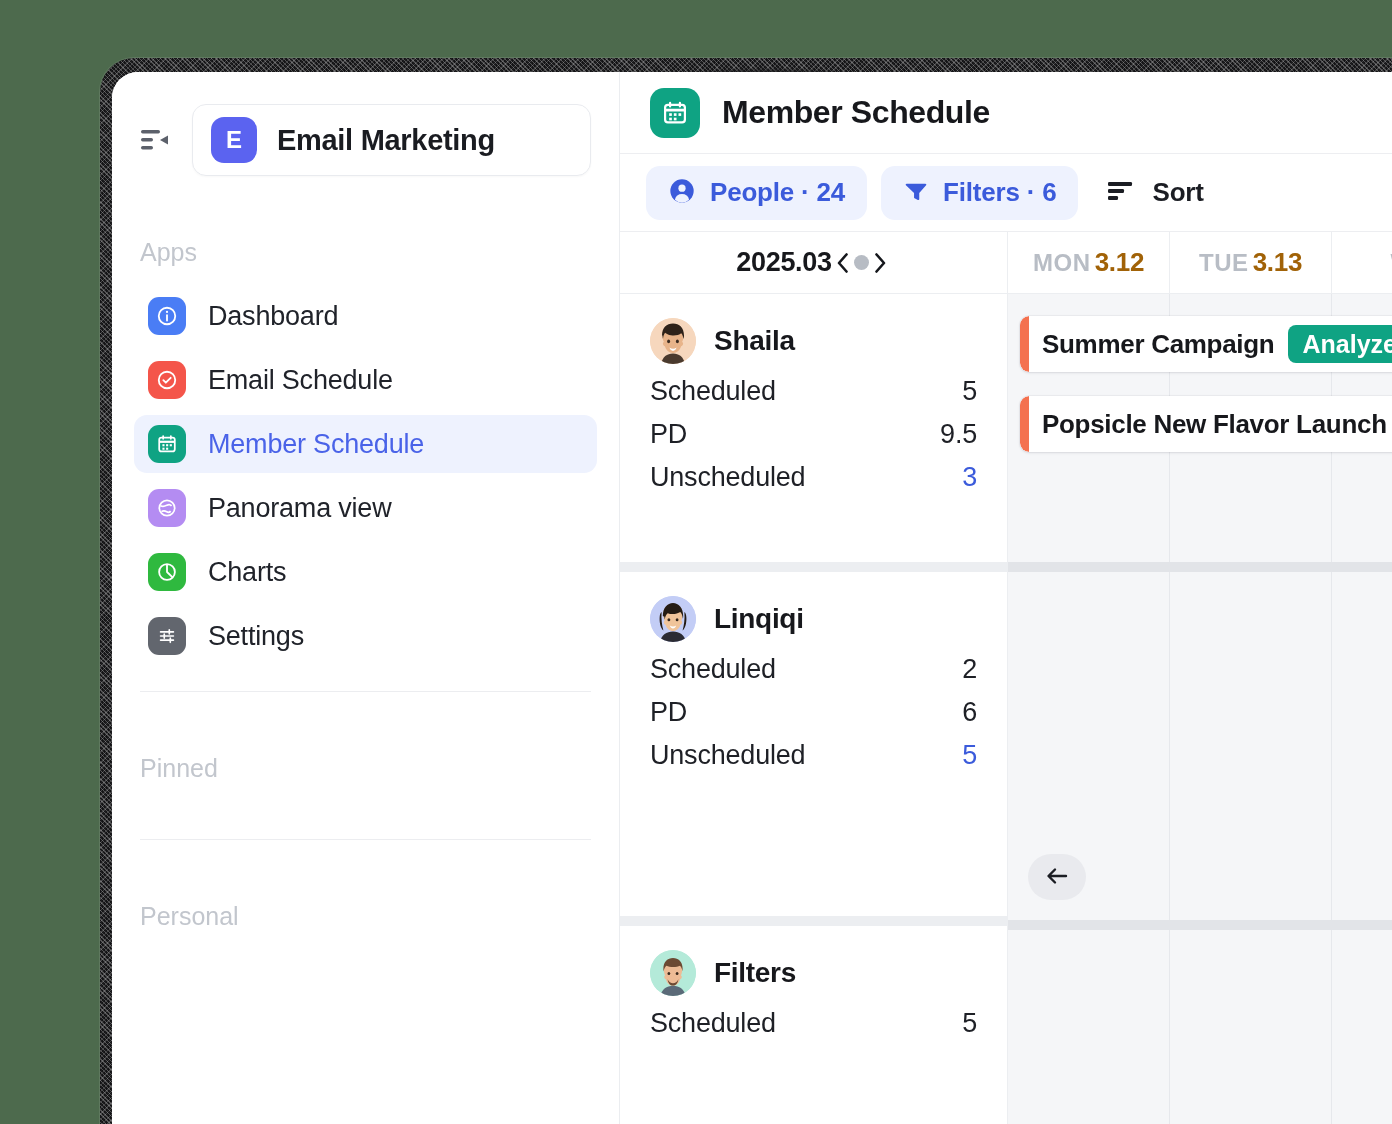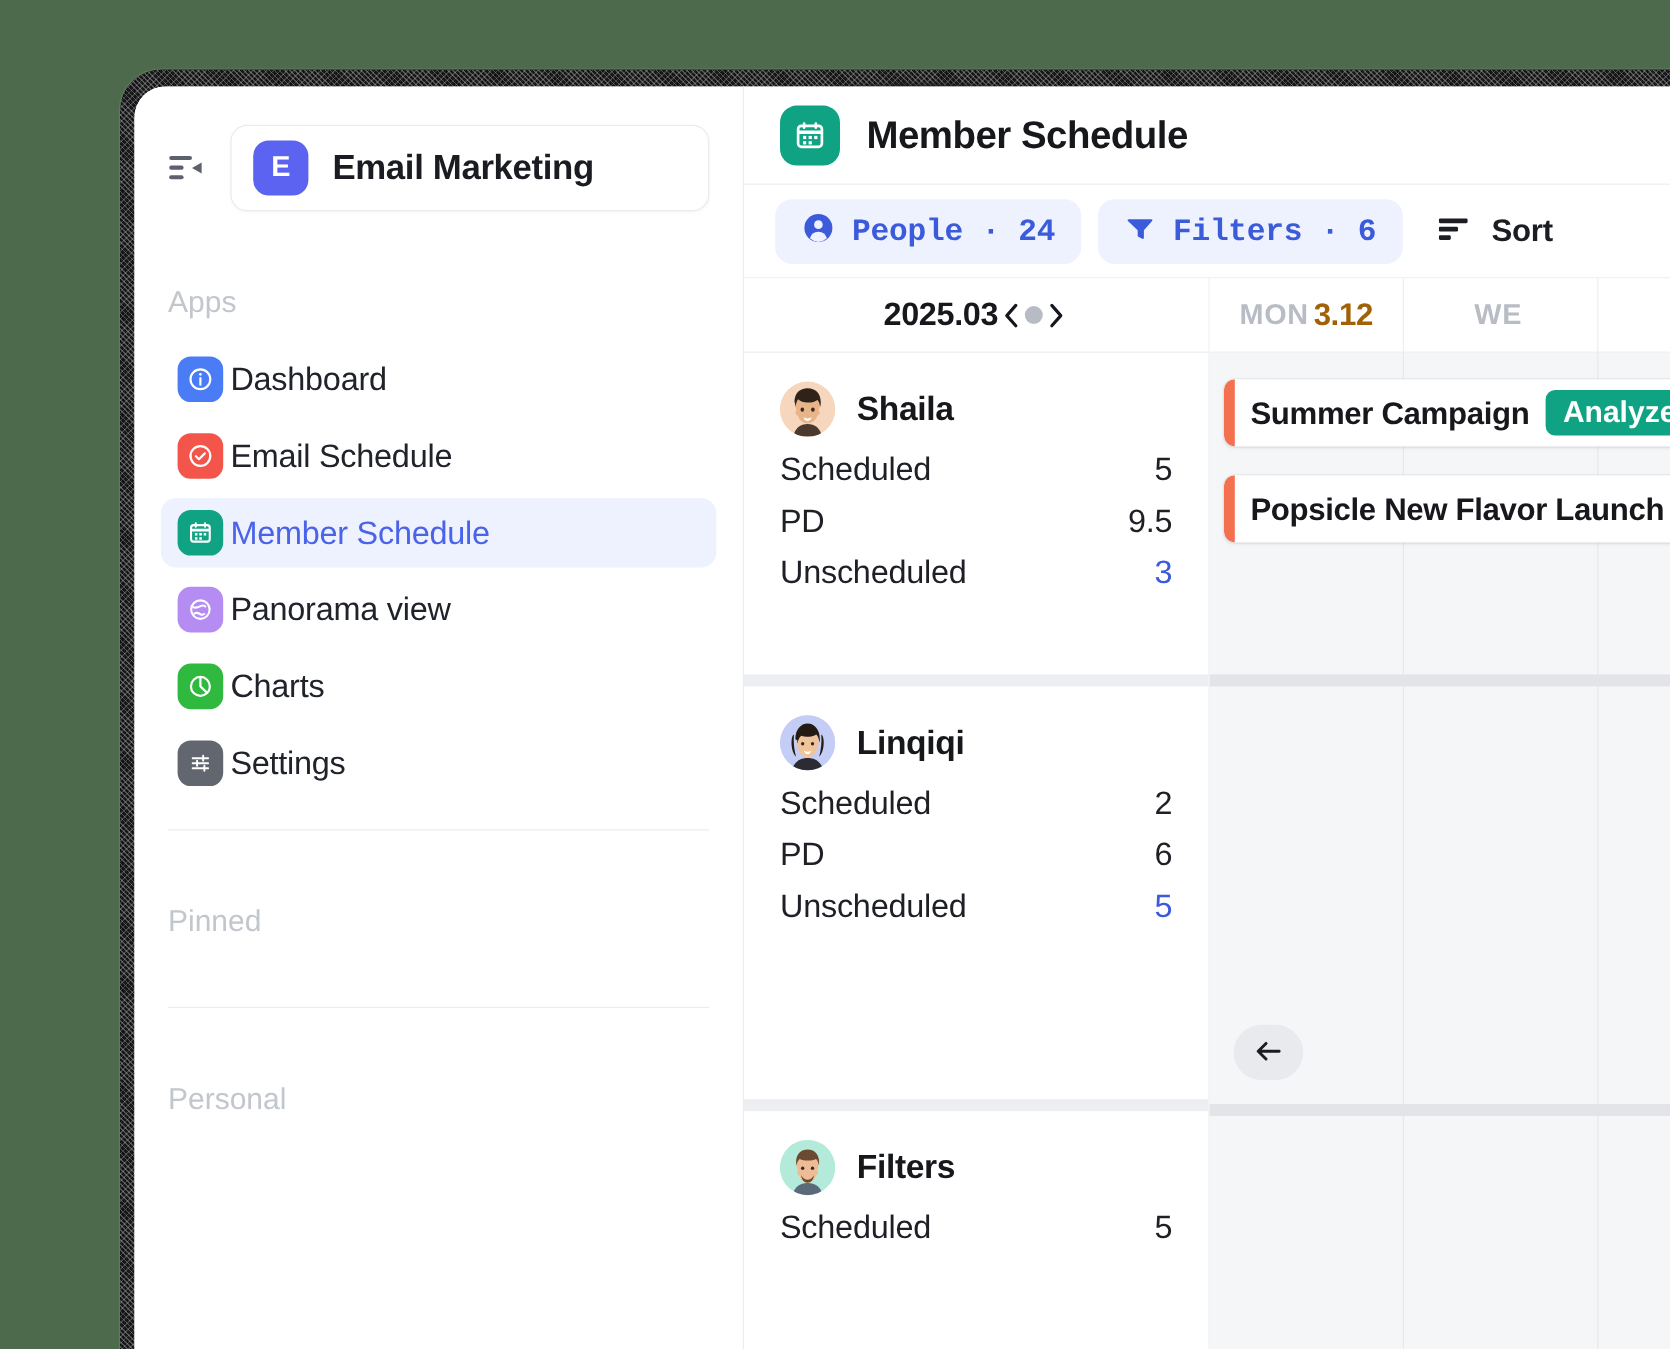--- a/index.html
+++ b/index.html
@@ -89,21 +89,21 @@
     color: #c2c6cd;
     font-weight: 500;
     padding: 0 28px;
   }
   #apps-label { margin-top: 62px; }
 
   .nav-list { margin-top: 20px; padding: 0 22px; }
   .nav-item {
     display: flex;
     align-items: center;
-    gap: 6px;
+    gap: 22px;
     height: 58px;
     padding: 0 14px;
     border-radius: 13px;
     cursor: pointer;
     margin-bottom: 6px;
   }
   .nav-item.active { background: #eef2fe; }
   .nav-label { font-size: 27px; color: #20232a; letter-spacing: -0.2px; }
   .nav-item.active .nav-label { color: #4a63e8; }
   .nav-ic {
@@ -148,21 +148,21 @@
   }
   .chip {
     height: 54px;
     border-radius: 14px;
     background: #eef2fe;
     display: flex; align-items: center;
     gap: 14px;
     padding: 0 22px;
     cursor: pointer;
   }
-  .chip-label { font-size: 26px; font-weight: 600; color: #3b5bdb; letter-spacing: -0.2px; font-family: Liberation Mono, monospace; }
+  .chip-label { font-size: 26px; font-weight: 600; color: #3b5bdb; letter-spacing: -0.2px; }
   .sort-btn {
     display: flex; align-items: center; gap: 16px;
     padding: 0 16px; height: 54px; cursor: pointer;
     background: transparent; border: 0;
   }
   .sort-label { font-size: 26px; font-weight: 600; color: #1b1d23; letter-spacing: -0.2px; }
 
   
   .grid-wrap { flex: 1; display: flex; min-height: 0; }
 
@@ -531,20 +531,24 @@
         </div>
 
         <div class="cal-col">
 
           <div class="day-head">
             <div class="day-cell">
               <span class="dow">MON</span>
               <span class="dnum">3.12</span>
             </div>
             <div class="day-cell">
+              <span class="dow">TUE</span>
+              <span class="dnum">3.13</span>
+            </div>
+            <div class="day-cell">
               <span class="dow">WE</span>
               <span class="dnum"></span>
             </div>
           </div>
 
           <div class="cal-body">
             <div class="cal-cols">
               <div class="cal-colline"></div>
               <div class="cal-colline"></div>
               <div class="cal-colline"></div>

